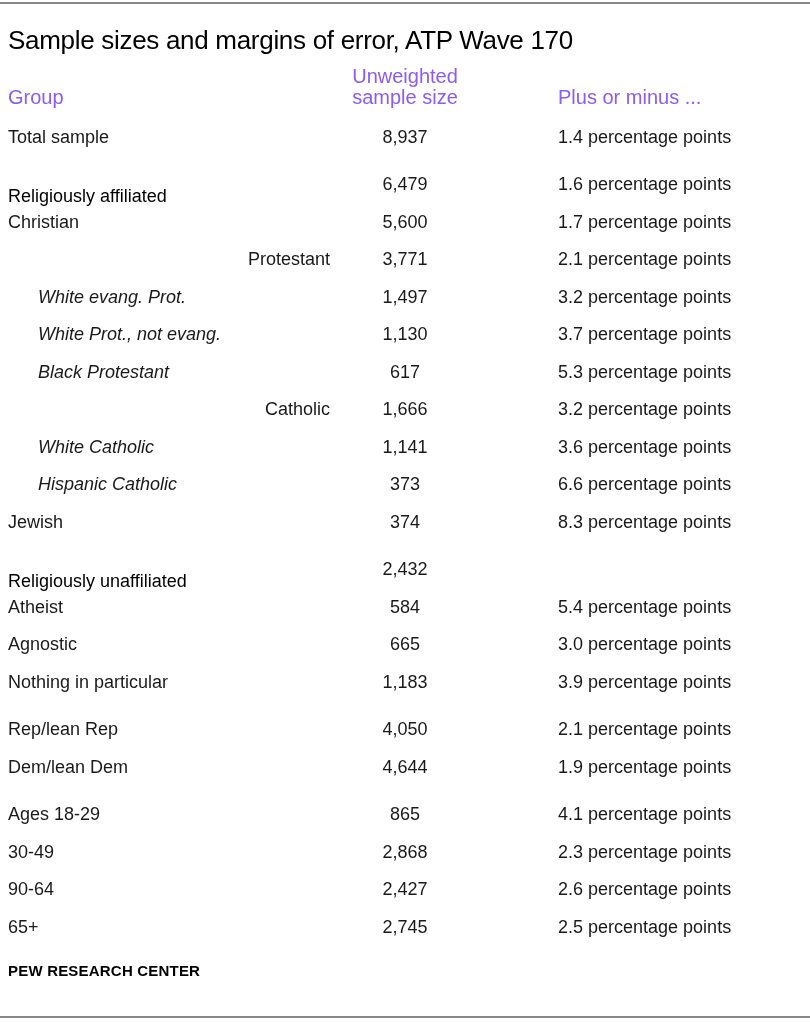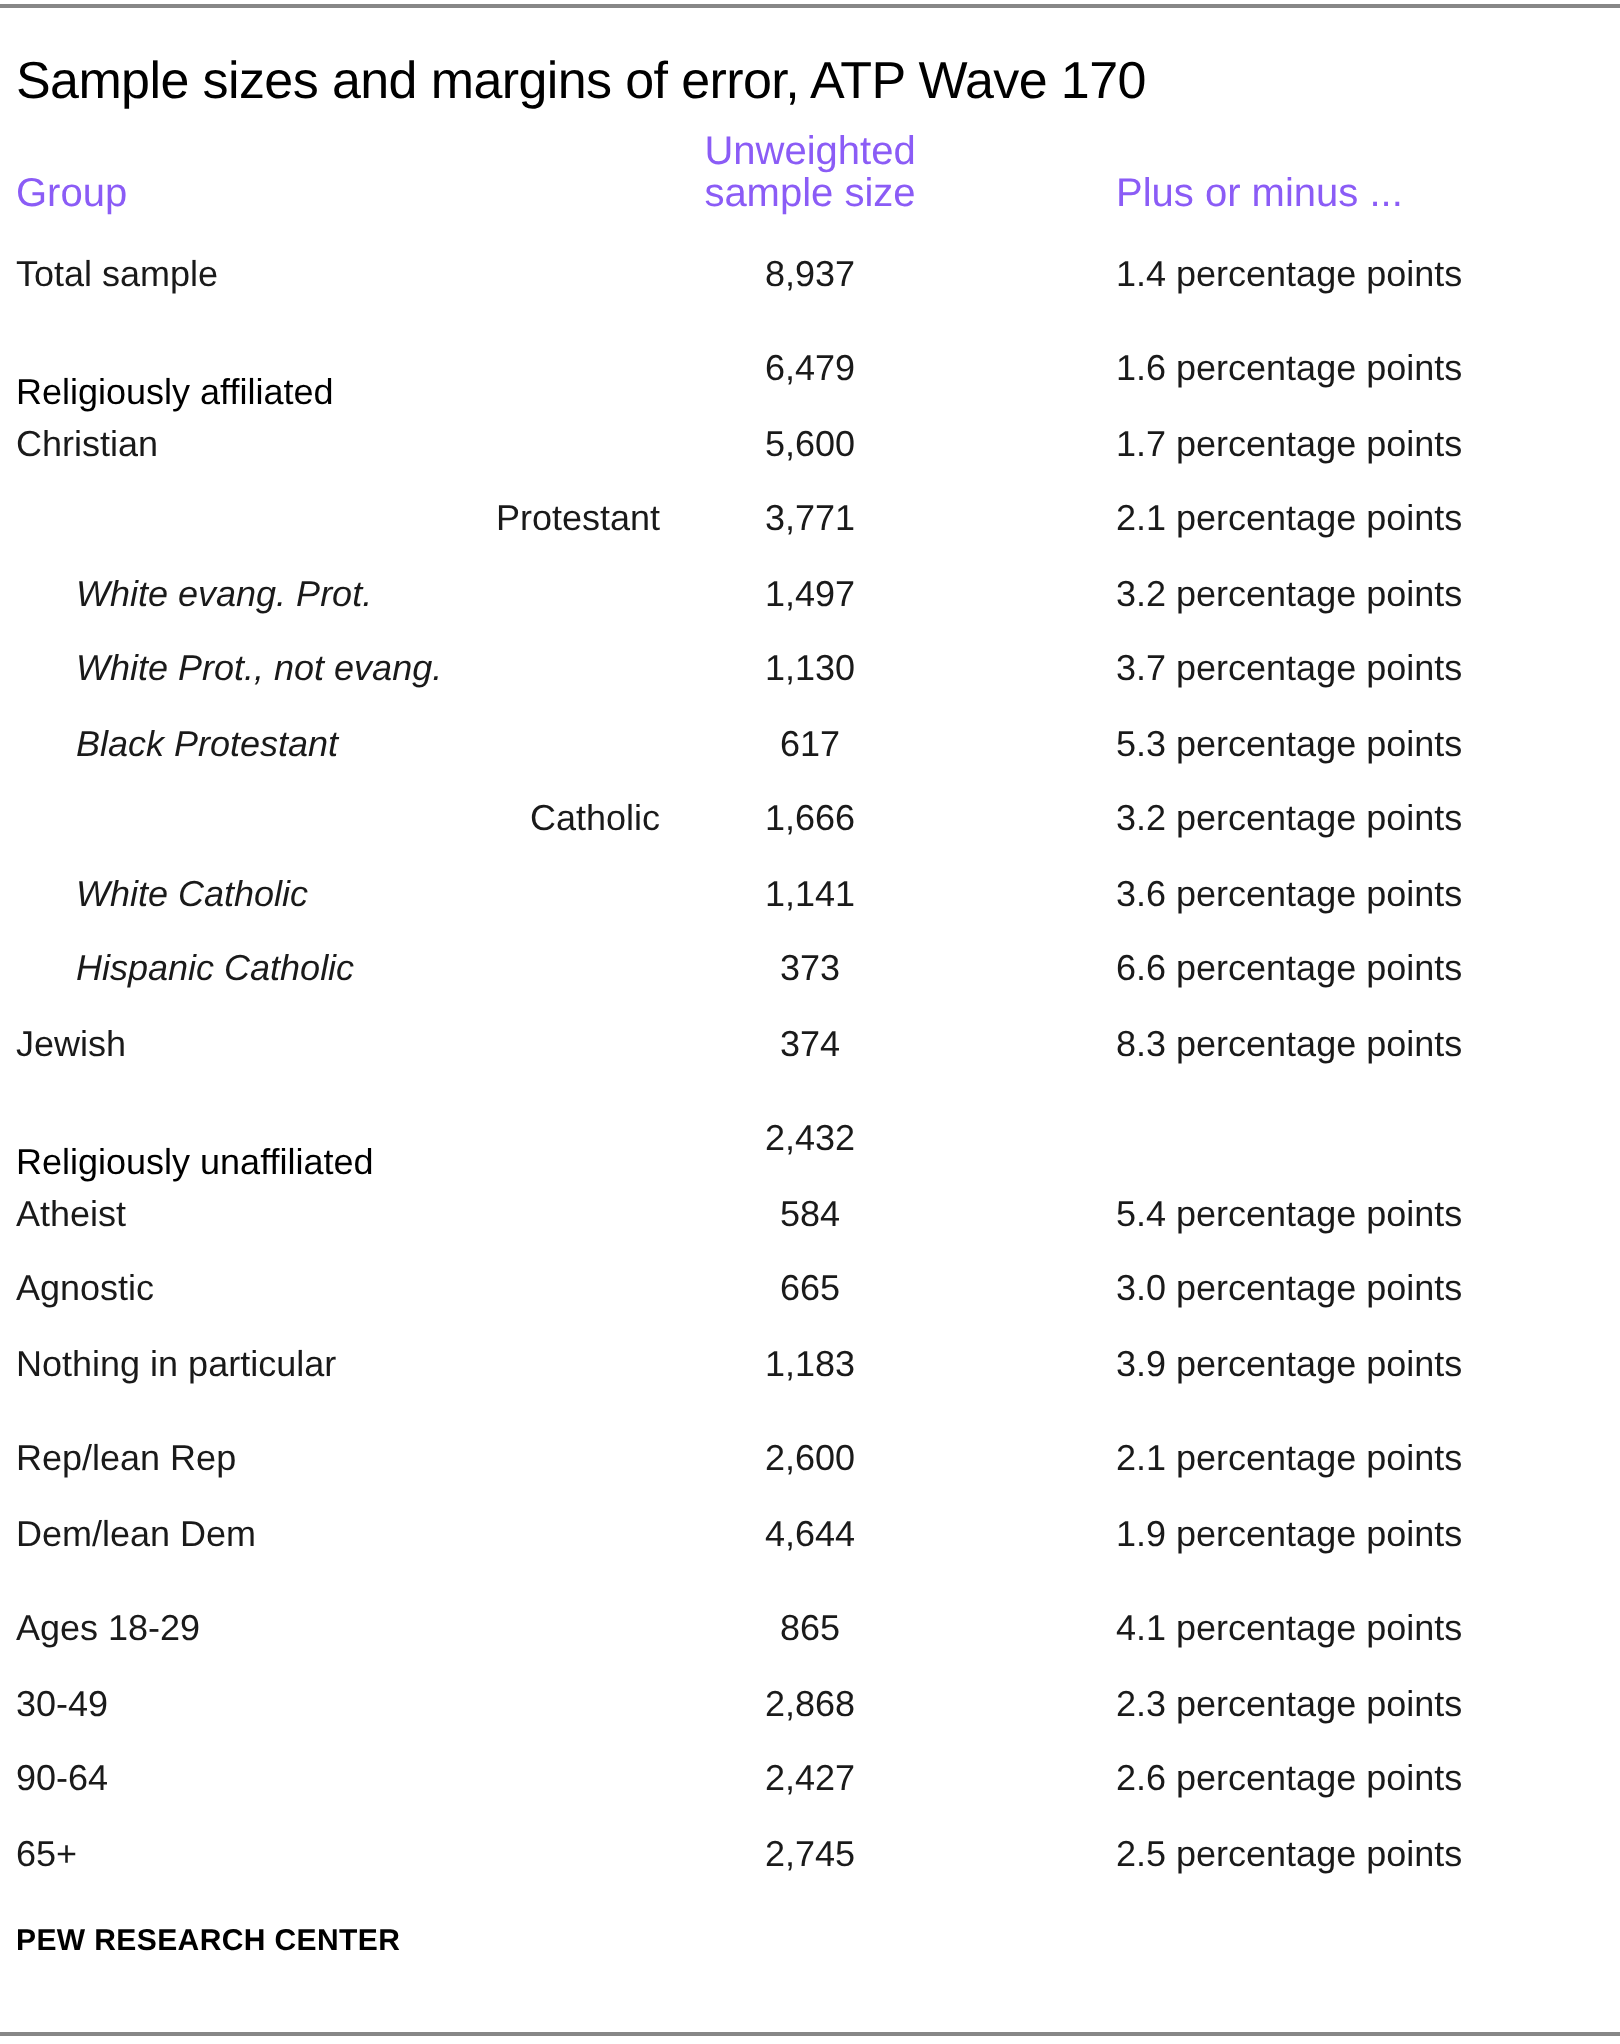--- a/index.html
+++ b/index.html
@@ -130,21 +130,21 @@
         <div class="c2">665</div>
         <div class="c3">3.0 percentage points</div>
       </div>
       <div class="row">
         <div class="c1 ind0">Nothing in particular</div>
         <div class="c2">1,183</div>
         <div class="c3">3.9 percentage points</div>
       </div>
       <div class="row gap">
         <div class="c1 ind0">Rep/lean Rep</div>
-        <div class="c2">2,600</div>
+        <div class="c2">4,050</div>
         <div class="c3">2.1 percentage points</div>
       </div>
       <div class="row">
         <div class="c1 ind0">Dem/lean Dem</div>
         <div class="c2">4,644</div>
         <div class="c3">1.9 percentage points</div>
       </div>
       <div class="row gap">
         <div class="c1 ind0">Ages 18-29</div>
         <div class="c2">865</div>

